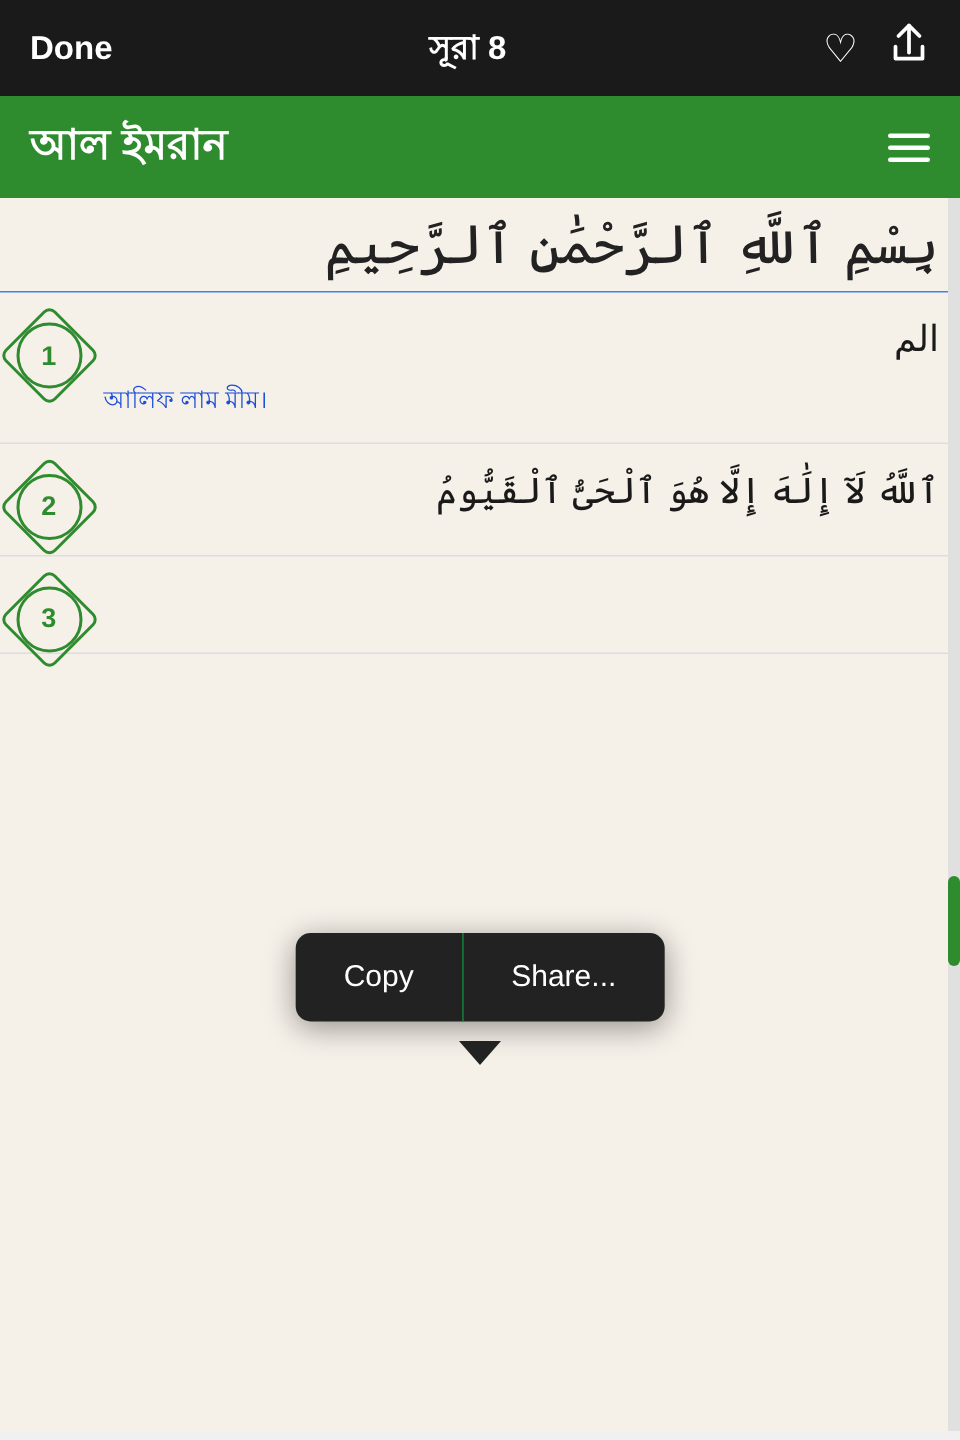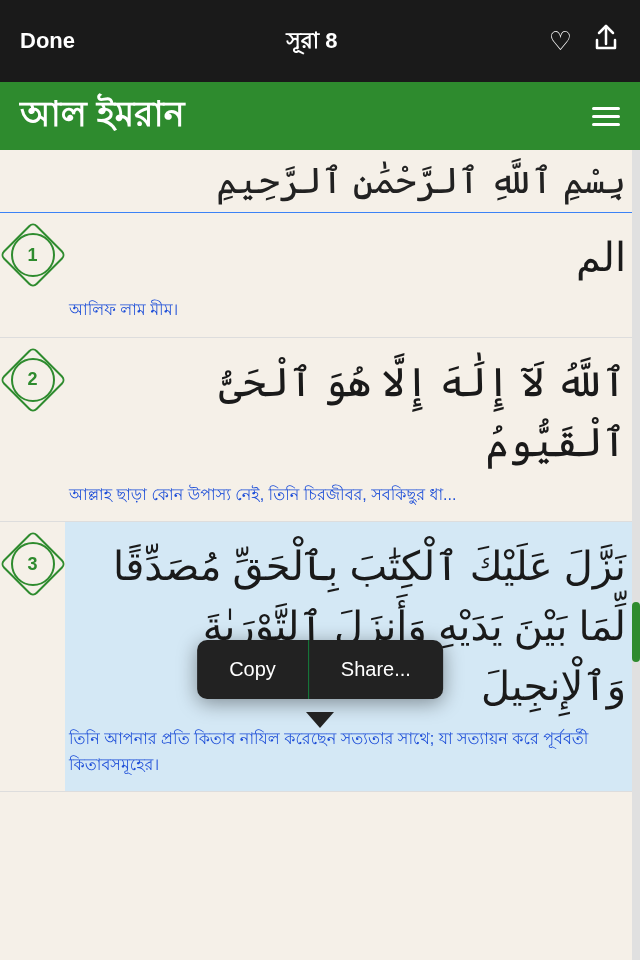--- a/index.html
+++ b/index.html
@@ -10,21 +10,21 @@
       overflow: hidden;
       font-family: 'Arial', sans-serif;
       background: #f0f0f0;
       position: relative;
     }
 
     
     #top-nav {
       background: #1a1a1a;
       color: white;
-      height: 82px;
+      height: 64px;
       display: flex;
       align-items: center;
       justify-content: space-between;
       padding: 0 20px;
     }
     #top-nav .done-btn {
       color: white;
       font-size: 22px;
       font-weight: bold;
       cursor: pointer;
@@ -49,21 +49,21 @@
     #green-header {
       background: #2e8b2e;
       color: white;
       height: 68px;
       display: flex;
       align-items: center;
       justify-content: space-between;
       padding: 0 20px;
     }
     #green-header .surah-name {
-      font-size: 35px;
+      font-size: 28px;
       font-weight: bold;
     }
     #green-header .menu-icon {
       font-size: 28px;
       cursor: pointer;
       display: flex;
       flex-direction: column;
       gap: 5px;
     }
     .hamburger-line {
@@ -143,21 +143,21 @@
 
     .bismillah-text {
       font-size: 36px;
       direction: rtl;
       color: #222;
       font-family: 'Arial', serif;
     }
 
     
     .arabic-text {
-      font-size: 40px;
+      font-size: 24px;
       direction: rtl;
       text-align: right;
       color: #1a1a1a;
       line-height: 1.5;
       margin-bottom: 10px;
       font-family: 'Arial', serif;
     }
 
     
     .bengali-text {
@@ -277,34 +277,29 @@
   </div>
 
   <div class="verse-container">
     <div class="verse-number">
       <div class="verse-number-badge">
         <span>2</span>
       </div>
     </div>
     <div class="verse-text-area">
       <div class="arabic-text">ٱللَّهُ لَآ إِلَٰهَ إِلَّا هُوَ ٱلْحَىُّ ٱلْقَيُّومُ</div>
-      <div class="bengali-text">আল্লাহ ছাড়া কোন উপাস্য নেই, তিনি চিরজীবর, সবকিছুর ধা...</div>
     </div>
   </div>
 
   <div class="verse-container verse-selected">
     <div class="verse-number">
       <div class="verse-number-badge">
         <span>3</span>
       </div>
     </div>
-    <div class="verse-text-area">
-      <div class="arabic-text">نَزَّلَ عَلَيْكَ ٱلْكِتَٰبَ بِٱلْحَقِّ مُصَدِّقًا لِّمَا بَيْنَ يَدَيْهِ وَأَنزَلَ ٱلتَّوْرَىٰةَ وَٱلْإِنجِيلَ</div>
-      <div class="bengali-text">তিনি আপনার প্রতি কিতাব নাযিল করেছেন সত্যতার সাথে; যা সত্যায়ন করে পূর্ববর্তী কিতাবসমূহের।</div>
-    </div>
   </div>
 
   <div class="scrollbar">
     <div class="scrollbar-thumb"></div>
   </div>
 
   <div id="context-menu">
     <div class="context-menu-item">Copy</div>
     <div class="context-menu-item">Share...</div>
   </div>

